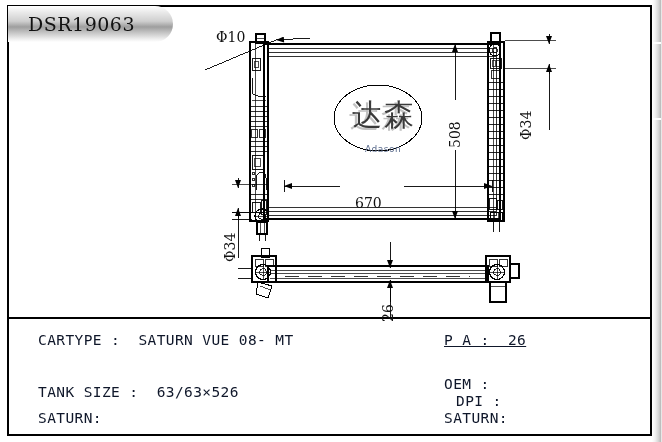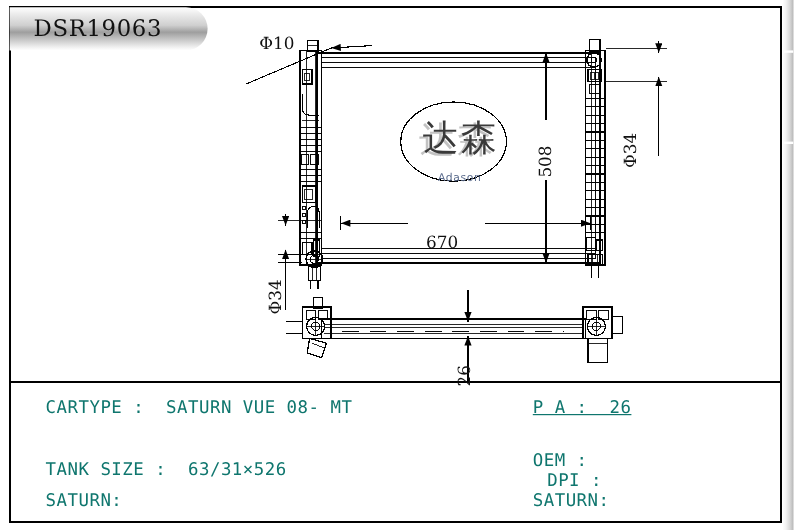--- a/index.html
+++ b/index.html
@@ -23,21 +23,21 @@
           background:linear-gradient(to right,#ffffff,#f2f2f2 30%,#d8d8d8 62%,#bdbdbd 86%,#ffffff);}
   .scroll-nick{position:absolute;right:1px;width:8px;height:2px;background:#fff;}
 
   
   .dim{position:absolute;color:#111;font-size:14px;white-space:nowrap;
        font-family:"DejaVu Serif","Liberation Serif",serif;}
   .dim.vert{transform:rotate(-90deg);transform-origin:left top;}
 
   
   .spec{position:absolute;font-family:"DejaVu Sans Mono","Liberation Mono",monospace;
-        font-size:14.5px;color:#0f766e;white-space:pre;letter-spacing:0.4px;}
+        font-size:14.5px;color:#0f172a;white-space:pre;letter-spacing:0.4px;}
 
   
   .logo-cn{position:absolute;font-family:"DejaVu Sans","Liberation Sans",sans-serif;
            font-size:30px;color:#3a3a3a;letter-spacing:2px;white-space:nowrap;}
   .logo-cn-shadow{position:absolute;font-family:"DejaVu Sans","Liberation Sans",sans-serif;
            font-size:30px;color:#c2c2c2;letter-spacing:2px;white-space:nowrap;}
   .logo-sub{position:absolute;font-family:"DejaVu Sans","Liberation Sans",sans-serif;
            font-size:9px;color:#5a6b8c;letter-spacing:0.5px;white-space:nowrap;}
 </style>
 </head>
@@ -256,21 +256,21 @@
 
   <div class="dim vert" style="left:222px;top:262px;">Φ34</div>
 
   <div class="dim vert" style="left:447px;top:148px;">508</div>
 
   <div class="dim" style="left:355px;top:171px;margin-top:24px;">670</div>
 
   <div class="dim vert" style="left:380px;top:322px;">26</div>
 
   <div class="spec" style="left:38px;top:332px;">CARTYPE :  SATURN VUE 08- MT</div>
-  <div class="spec" style="left:38px;top:384px;">TANK SIZE :  63/31×526</div>
+  <div class="spec" style="left:38px;top:384px;">TANK SIZE :  63/63×526</div>
   <div class="spec" style="left:38px;top:410px;">SATURN:</div>
 
   <div class="spec" style="left:444px;top:332px;text-decoration:underline;">P A :  26</div>
   <div class="spec" style="left:456px;top:358px;margin-top:35px;">DPI :</div>
   <div class="spec" style="left:444px;top:376px;">OEM :</div>
   <div class="spec" style="left:444px;top:410px;">SATURN:</div>
 
   <div class="scroll-edge">
     <div class="scroll-nick" style="top:42px;"></div>
     <div class="scroll-nick" style="top:118px;"></div>

